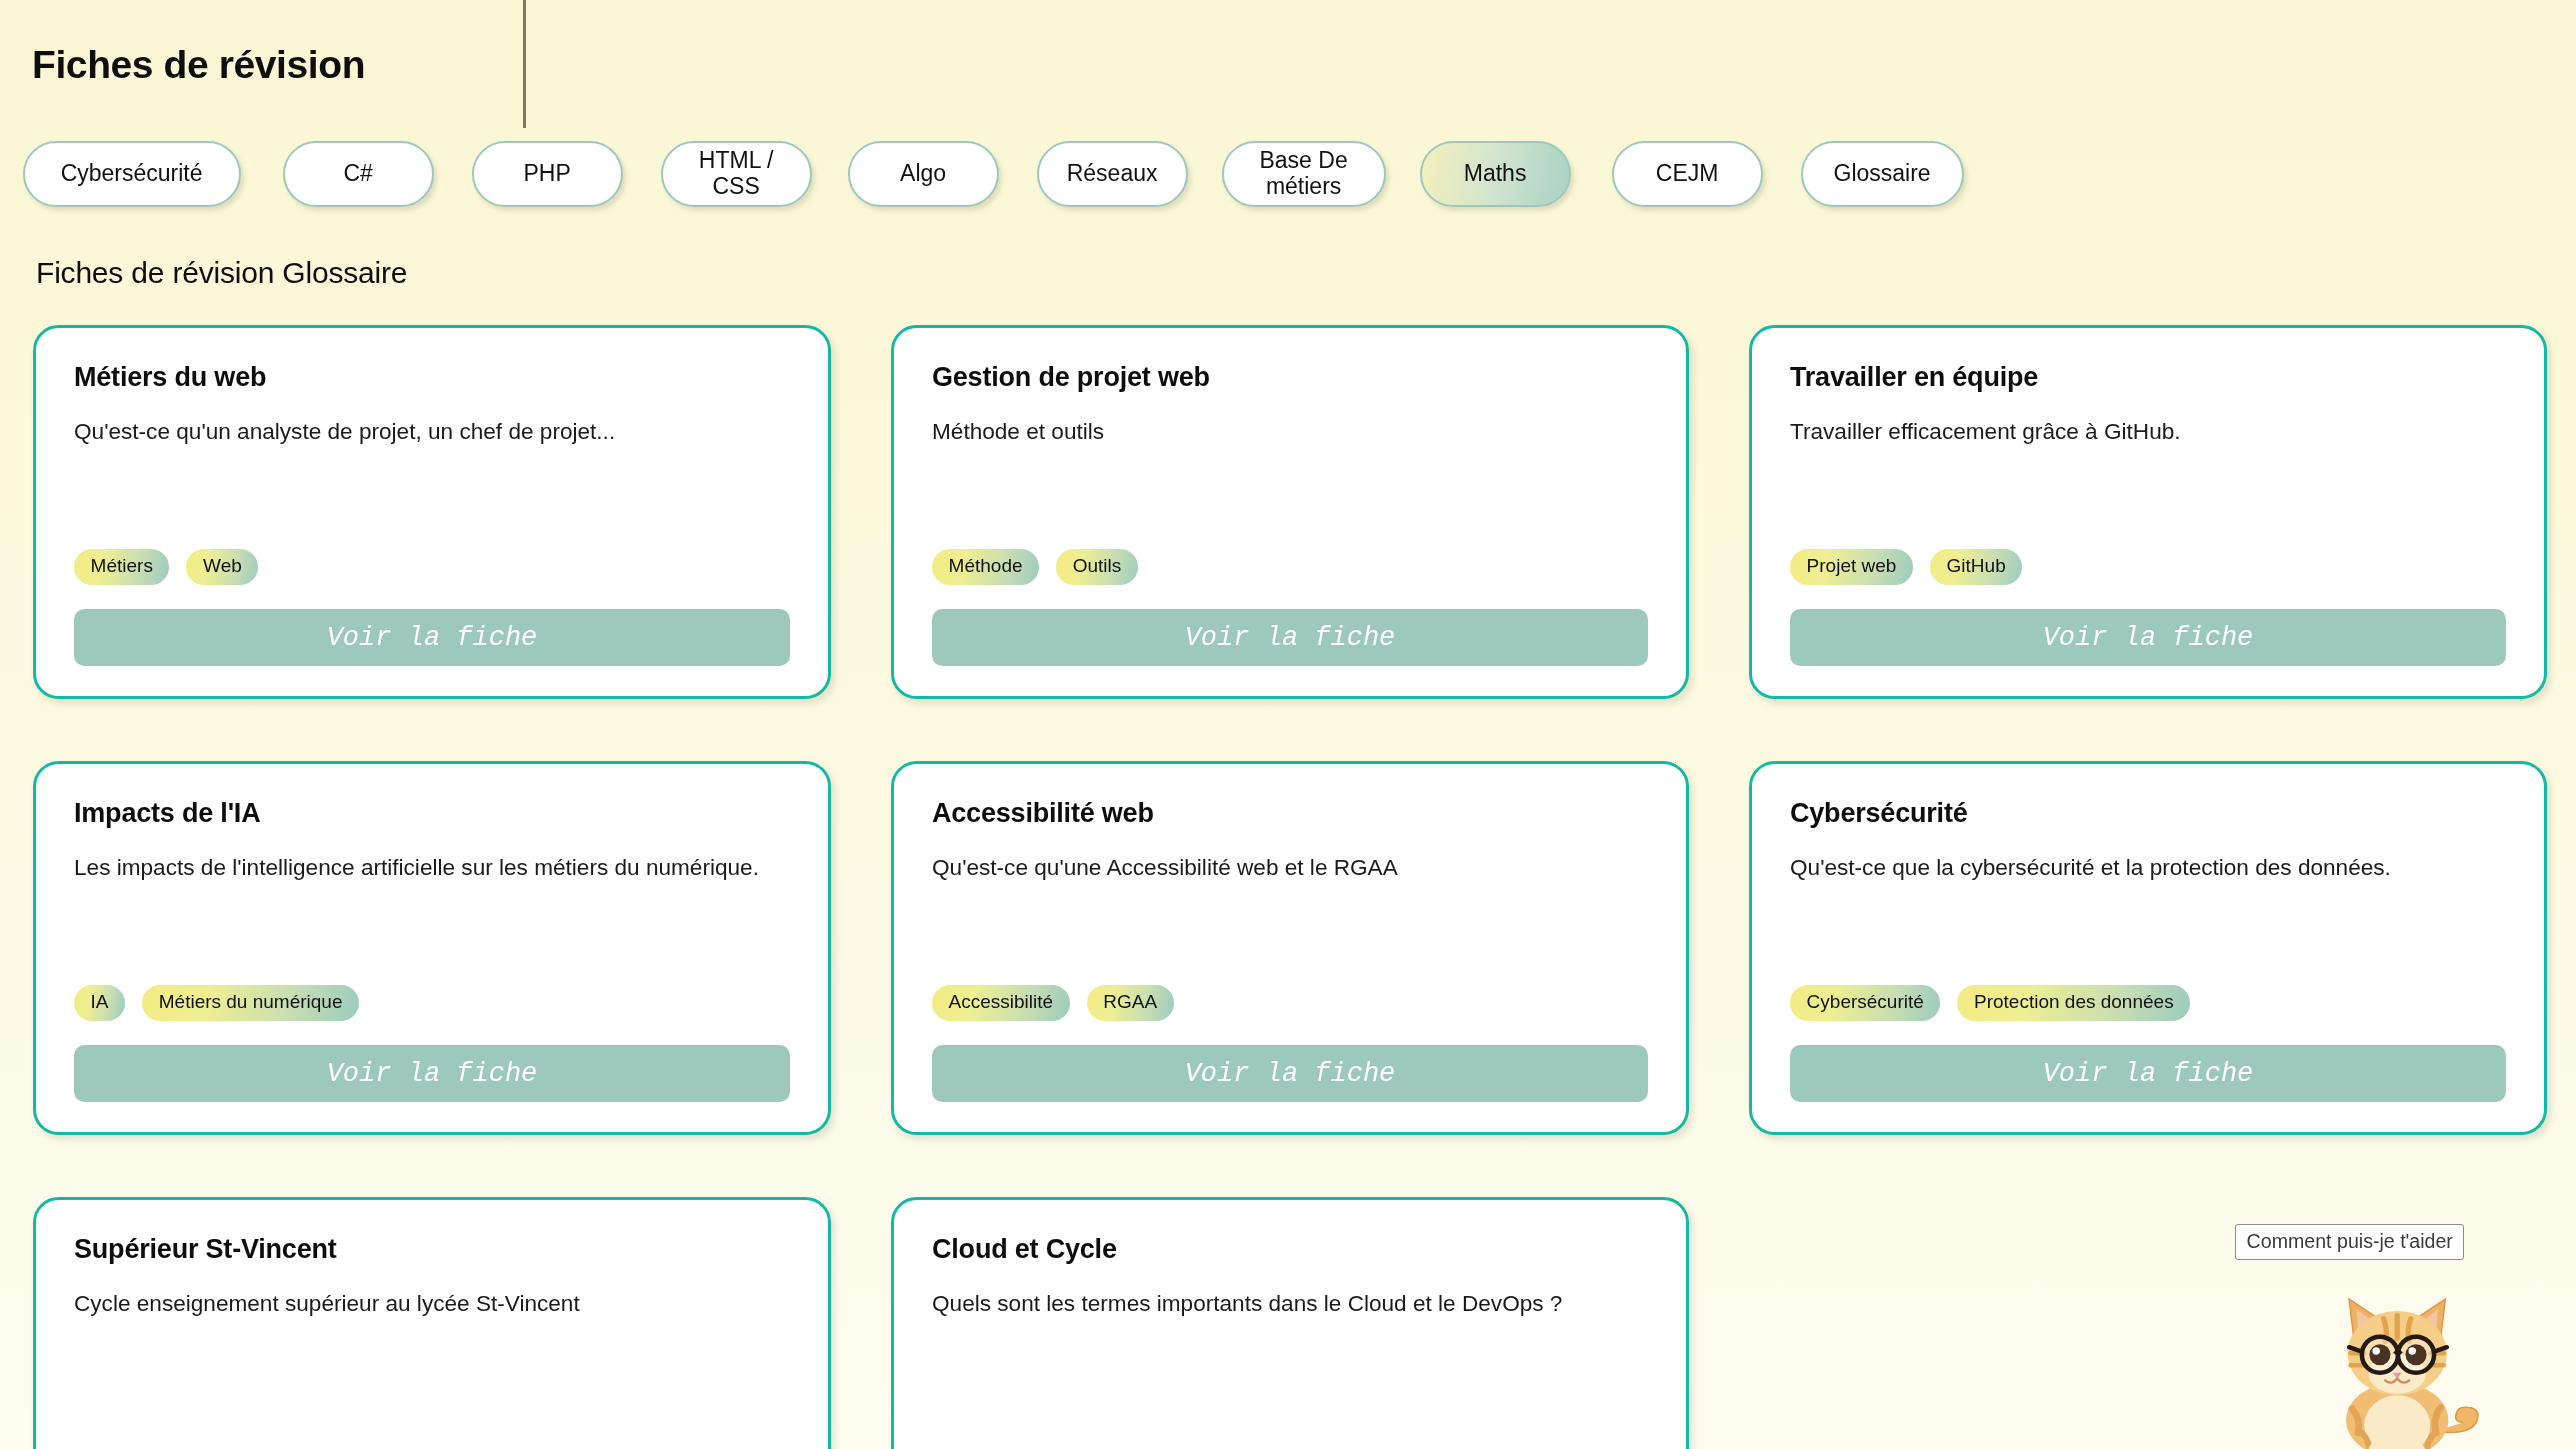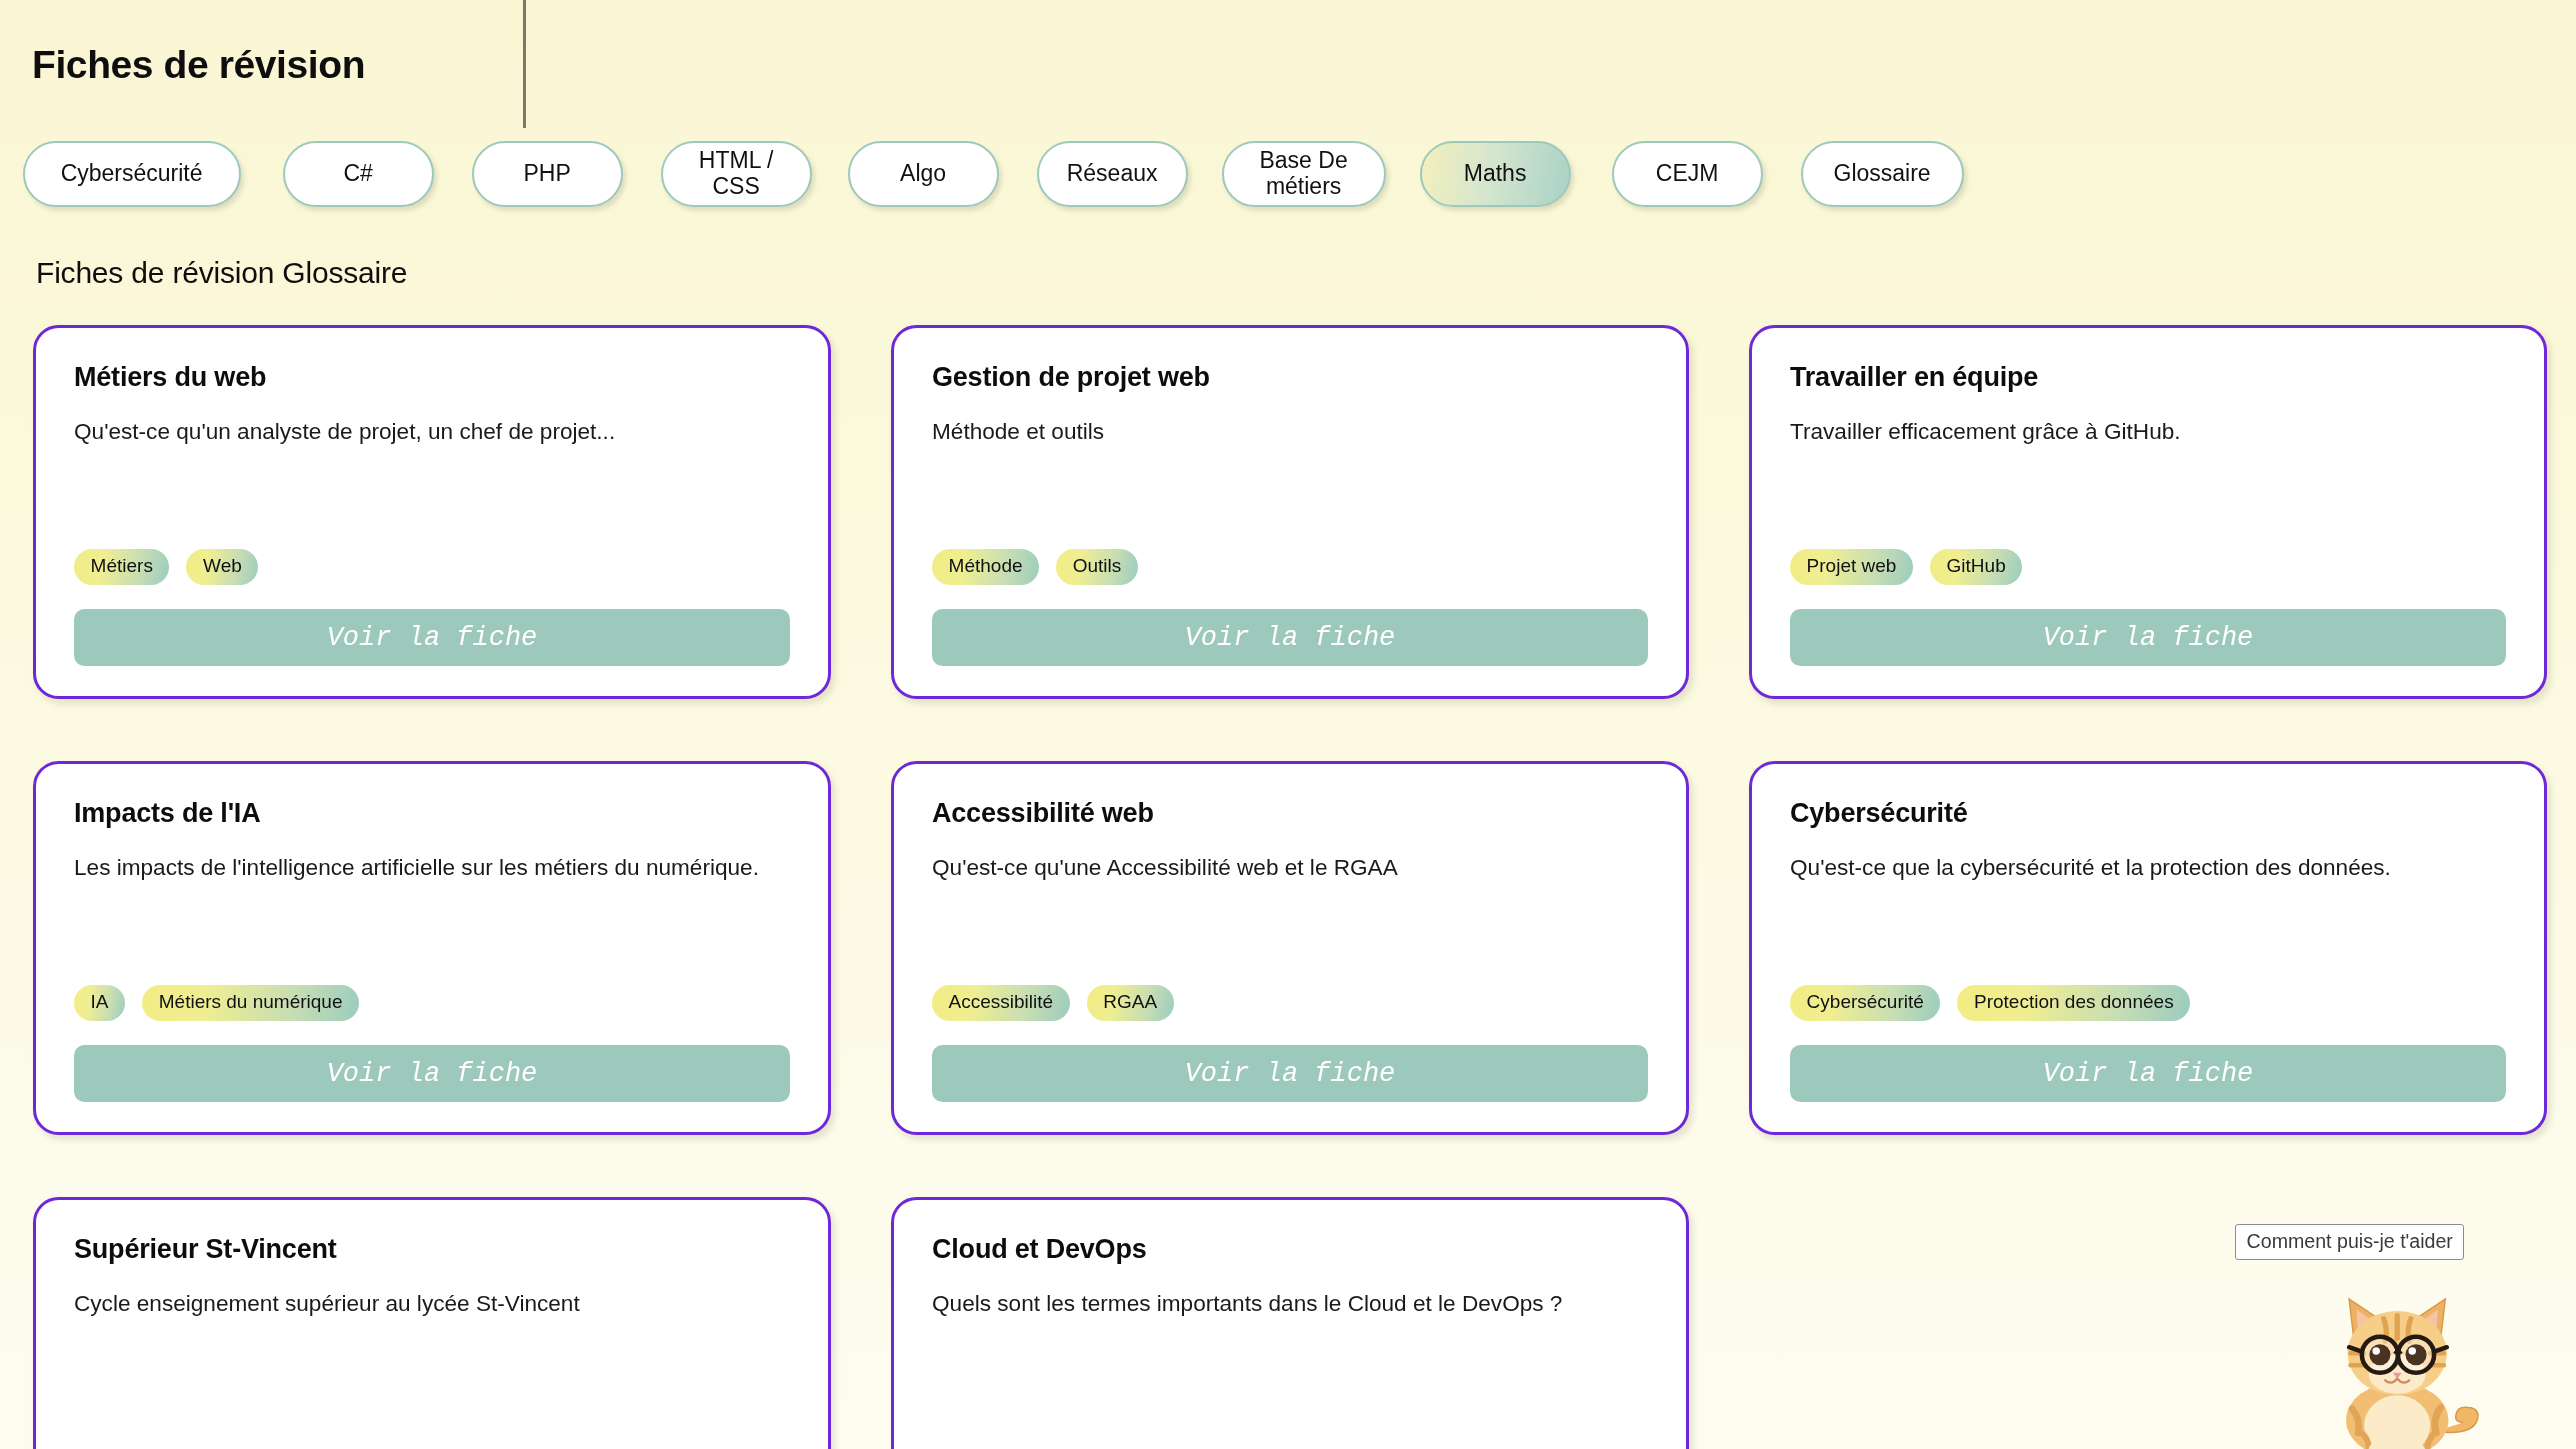--- a/index.html
+++ b/index.html
@@ -96,21 +96,21 @@
     position:absolute;
     left:33px; top:325px;
     width:2516px;
     display:grid;
     grid-template-columns:798px 798px 798px;
     column-gap:60px;
     row-gap:62px;
   }
   .card {
     background:#FFFFFF;
-    border:3px solid #6d28d9;
+    border:3px solid #14b8a6;
     border-radius:25.6px;
     padding:35px 38px 30px 38px;
     display:flex;
     flex-direction:column;
     height:374px;
     box-shadow:3.8px 4.5px 6px rgba(120,120,90,0.18);
     position:relative;
   }
   .card-title {
     font-size:27px;
@@ -275,21 +275,21 @@
     <div class="card-title">Supérieur St-Vincent</div>
     <div class="card-desc">Cycle enseignement supérieur au lycée St-Vincent</div>
     <div class="tag-row">
       <span class="tag" style="visibility: hidden;"></span>
       <span class="tag" style="visibility: hidden;"></span>
     </div>
 
   </article>
 
   <article class="card">
-    <div class="card-title">Cloud et DevOps</div>
+    <div class="card-title">Cloud et Cycle</div>
     <div class="card-desc">Quels sont les termes importants dans le Cloud et le DevOps ?</div>
     <div class="tag-row">
       <span class="tag" style="visibility: hidden;"></span>
       <span class="tag" style="visibility: hidden;"></span>
     </div>
 
   </article>
 
 </main>
 

